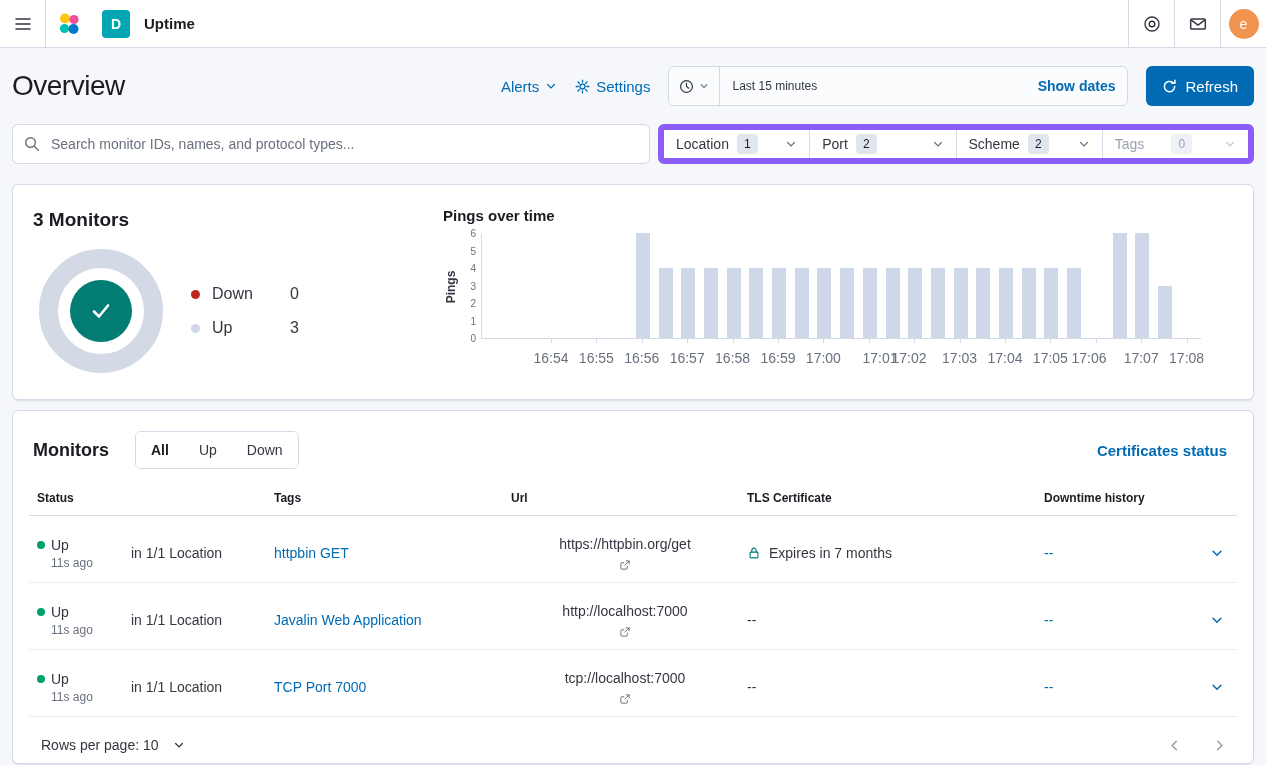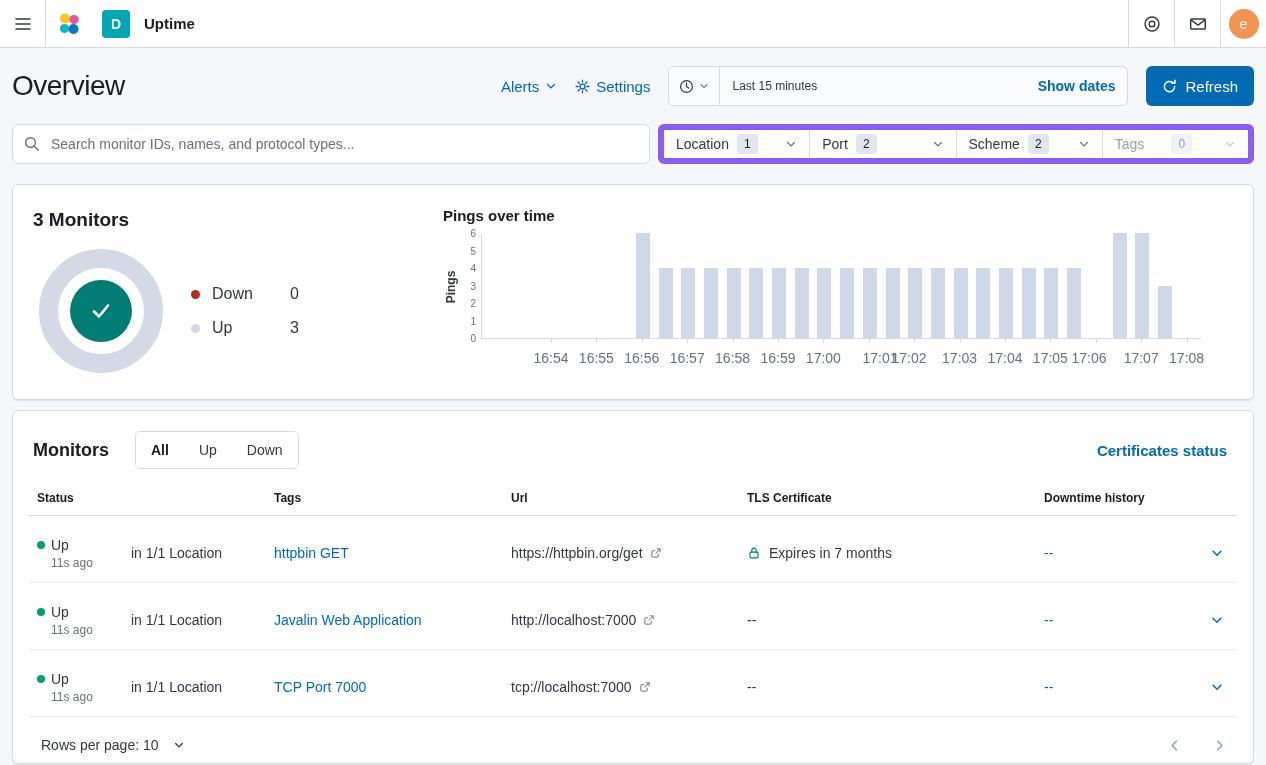--- a/index.html
+++ b/index.html
@@ -105,21 +105,21 @@
   .t-header > div { padding-left:8px; }
   .t-row { height:59px; border-bottom:1px solid #e9edf3; }
   .status-cell { display:flex; align-items:center; padding-left:8px; }
   .status-stack { width:94px; }
   .status-line { display:flex; align-items:center; gap:6px; color:#343741; }
   .status-dot { width:8px; height:8px; border-radius:50%; }
   .status-ago { margin:3px 0 0 14px; font-size:12px; color:#69707d; }
   .location-cell { color:#343741; }
   .name-cell { padding-left:8px; }
   .name-link { color:#006bb4; cursor:pointer; background:none; border:none; font-size:14px; font-family:inherit; padding:0; }
-  .url-cell { display:flex; align-items:center; gap:7px; padding-left:8px; color:#343741; }
+  .url-cell { display:flex; align-items:center; gap:7px; padding-left:8px; color:#343741;flex-direction:column; }
   .ext-btn { background:none; border:none; padding:0; cursor:pointer; color:#69707d; }
   .tls-cell { display:flex; align-items:center; gap:8px; padding-left:8px; color:#343741; }
   .lock { color:#017d73; }
   .downtime-cell { padding-left:8px; color:#006bb4; }
   .expand-btn { background:none; border:none; cursor:pointer; color:#006bb4; padding:0; display:flex; justify-content:center; }
 
   .table-footer { display:flex; align-items:center; height:56px; padding:0 10px 0 6px; }
   .rpp { display:flex; align-items:center; gap:14px; background:none; border:none; cursor:pointer;
     font-size:14px; color:#343741; font-family:inherit; }
   .pager { margin-left:auto; display:flex; gap:30px; }

